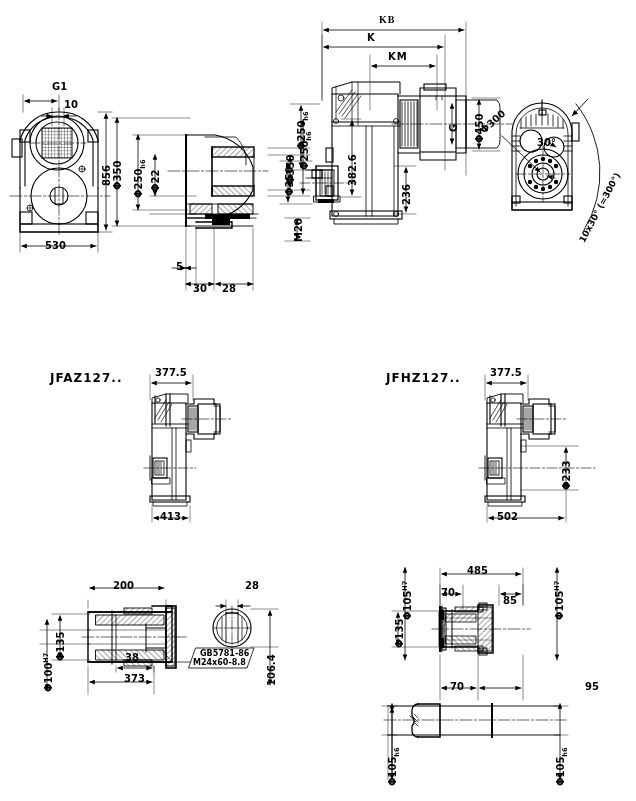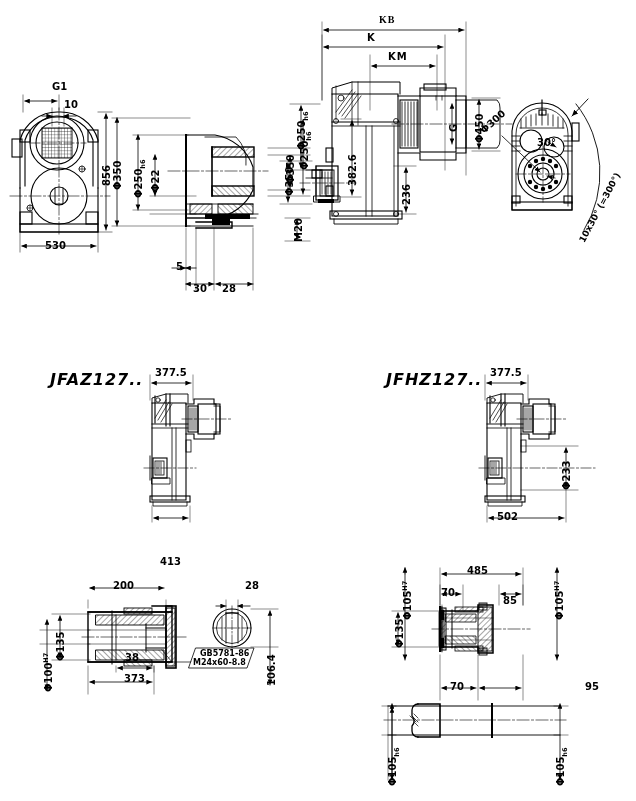--- a/index.html
+++ b/index.html
@@ -4,21 +4,21 @@
 <style>
   html,body{margin:0;padding:0;background:#fff;}
   body{width:636px;height:801px;position:relative;overflow:hidden;
        font-family:"DejaVu Sans",sans-serif;color:#000;}
   .sheet{position:absolute;left:0;top:0;width:636px;height:801px;}
   svg{position:absolute;left:0;top:0;}
   .lbl{position:absolute;font-weight:bold;white-space:nowrap;
        font-family:"DejaVu Sans",sans-serif;color:#000;line-height:1;}
   .d{font-size:10px;}
   .dsm{font-size:8.5px;}
-  .model{font-size:16px;letter-spacing:1px;font-style:italic;}
+  .model{font-size:12px;letter-spacing:1px;}
   .vert{transform-origin:0 0;}
   .sub{font-size:6.5px;vertical-align:sub;}
 </style>
 </head>
 <body>
 
 <div class="sheet">
 
 <svg width="636" height="801" viewBox="0 0 636 801">
   <defs>
@@ -576,21 +576,21 @@
 <div class="lbl d vert" style="left:402px;top:205px;transform:rotate(-90deg);">236</div>
 <div class="lbl d vert" style="left:449px;top:132px;transform:rotate(-90deg);">G</div>
 <div class="lbl d vert" style="left:475px;top:143px;transform:rotate(-90deg);">Φ450</div>
 
 <div class="lbl d" style="left:479px;top:128px;transform:rotate(-42deg);transform-origin:0 0;">Φ300</div>
 <div class="lbl d" style="left:537px;top:138px;">30°</div>
 <div class="lbl dsm" style="left:578px;top:240px;transform:rotate(-62deg);transform-origin:0 0;font-size:9px;">10x30° (=300°)</div>
 
 <div class="lbl model" style="left:50px;top:372px;">JFAZ127..</div>
 <div class="lbl d" style="left:155px;top:368px;">377.5</div>
-<div class="lbl d" style="left:160px;top:512px;margin-top:45px;">413</div>
+<div class="lbl d" style="left:160px;top:512px;">413</div>
 
 <div class="lbl model" style="left:386px;top:372px;">JFHZ127..</div>
 <div class="lbl d" style="left:490px;top:368px;">377.5</div>
 <div class="lbl d" style="left:497px;top:512px;">502</div>
 <div class="lbl d vert" style="left:562px;top:490px;transform:rotate(-90deg);">Φ233</div>
 
 <div class="lbl d" style="left:113px;top:581px;">200</div>
 <div class="lbl d" style="left:124px;top:674px;text-align:right;">373</div>
 <div class="lbl d" style="left:125px;top:653px;">38</div>
 <div class="lbl d vert" style="left:56px;top:661px;transform:rotate(-90deg);">Φ135</div>

